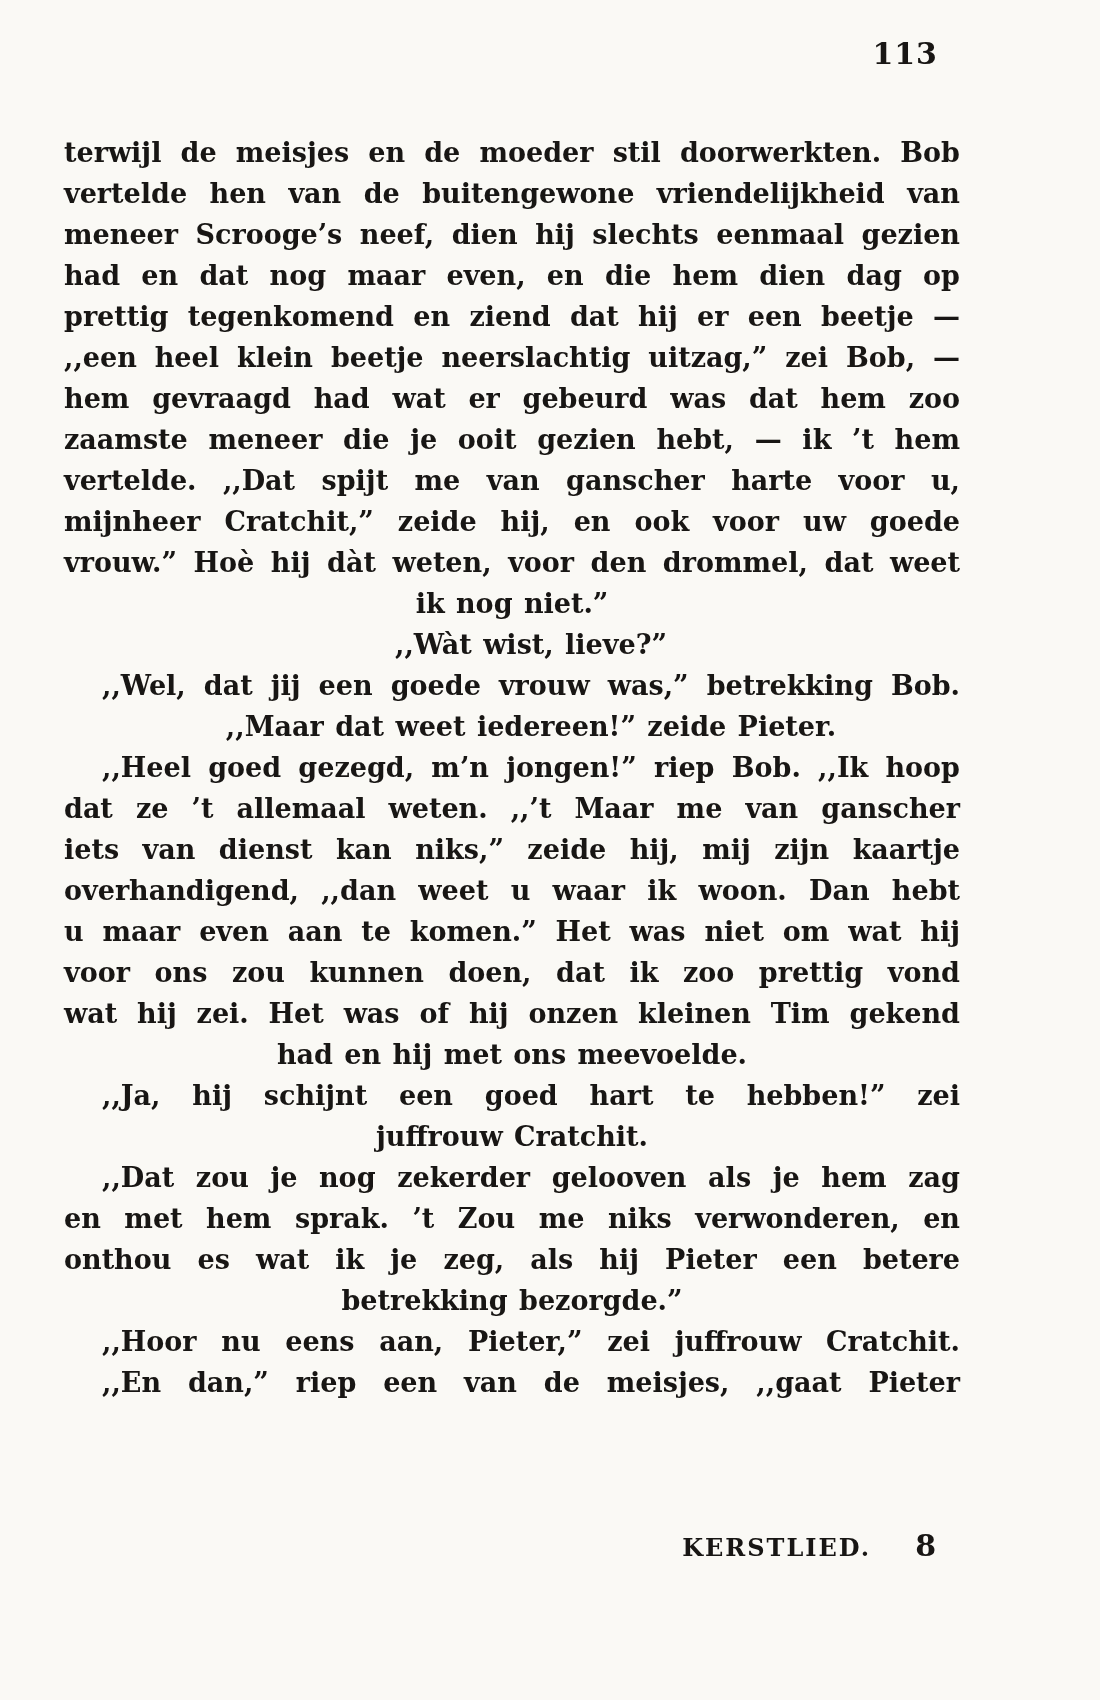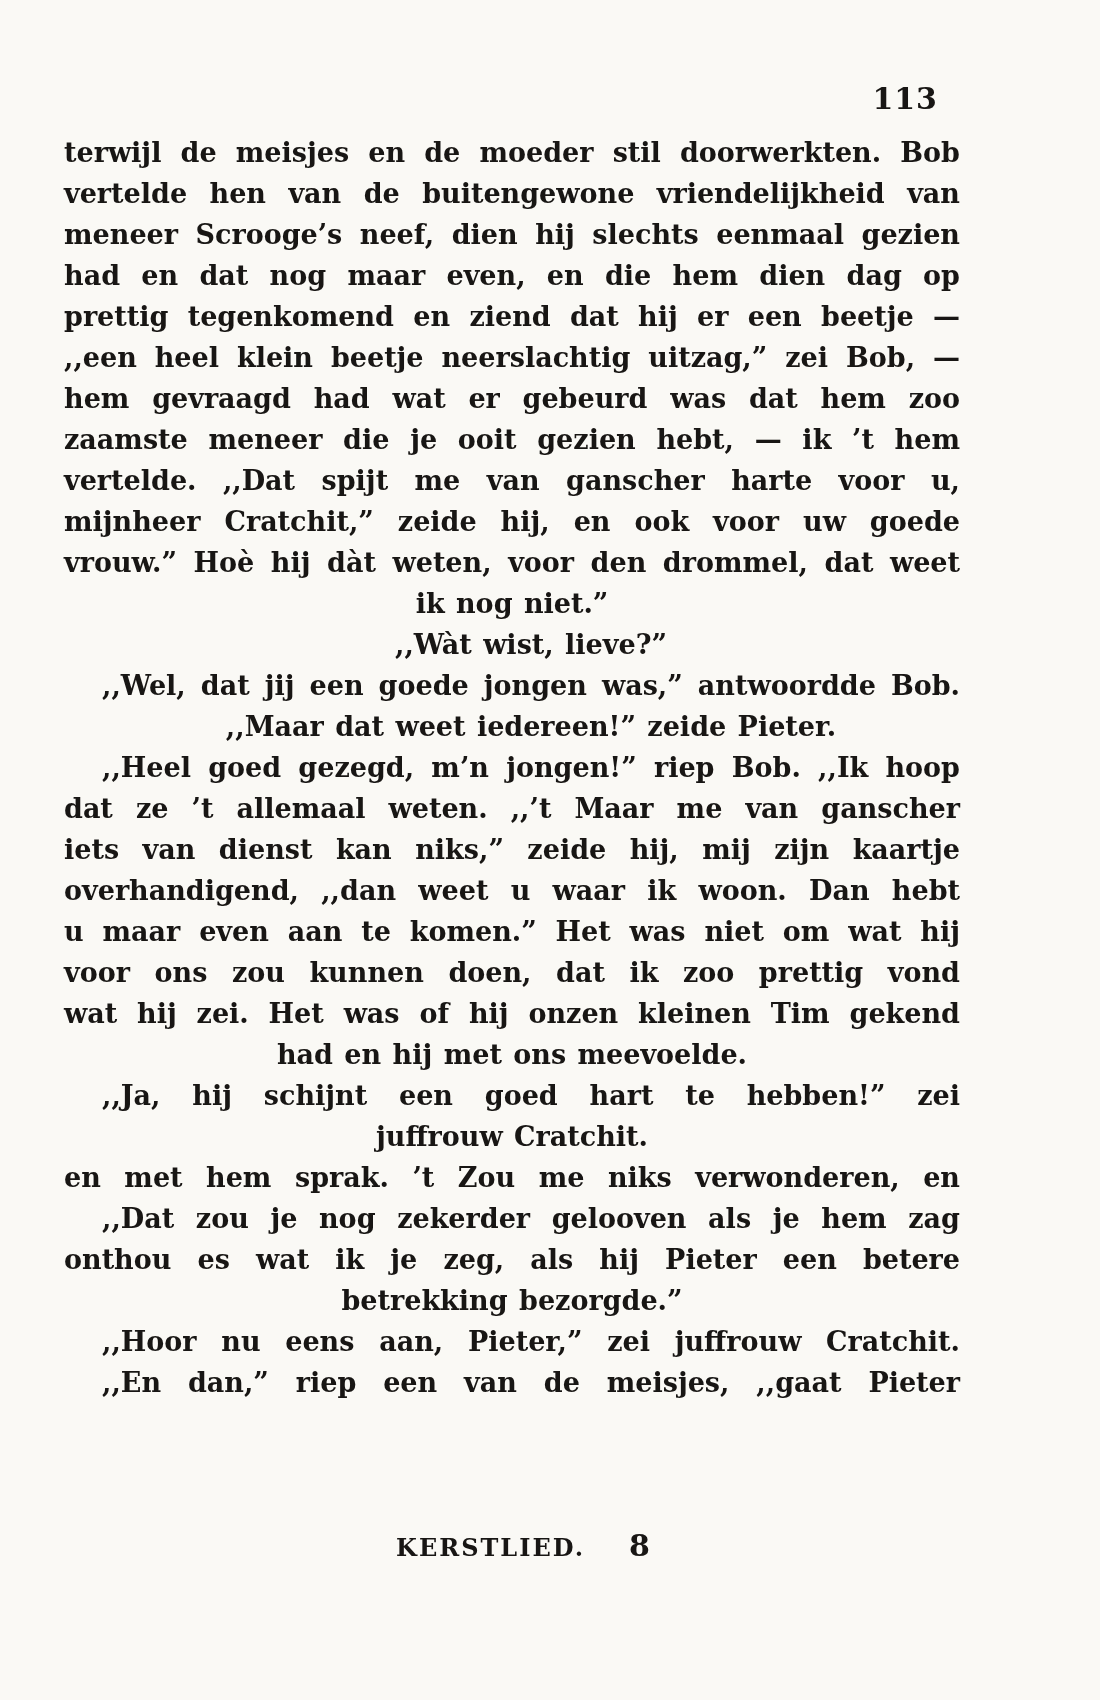--- a/index.html
+++ b/index.html
@@ -17,21 +17,20 @@
     font-family: "DejaVu Serif", "Liberation Serif", serif;
     font-weight: 700;
     overflow: hidden;
   }
   .page-number {
     position: absolute;
     top: 36px;
     right: 162px;
     font-size: 30px;
     letter-spacing: 1px;
-    margin-top: 45px;
   }
   .text-block {
     position: absolute;
     top: 132px;
     left: 64px;
     right: 140px;
   }
   .line {
     font-size: 27px;
     line-height: 41px;
@@ -45,21 +44,21 @@
   }
   .line.indent {
     text-indent: 38px;
   }
   .footer {
     position: absolute;
     left: 110px;
     right: 164px;
     top: 1528px;
     display: flex;
-    justify-content: center;
+    justify-content: flex-end;
     align-items: baseline;
     gap: 44px;
   }
   .footer-title {
     font-size: 24px;
     letter-spacing: 2px;
   }
   .footer-page {
     font-size: 30px;
   }
@@ -77,34 +76,34 @@
       <div class="line justify">had en dat nog maar even, en die hem dien dag op</div>
       <div class="line justify">prettig tegenkomend en ziend dat hij er een beetje —</div>
       <div class="line justify">,,een heel klein beetje neerslachtig uitzag,” zei Bob, —</div>
       <div class="line justify">hem gevraagd had wat er gebeurd was dat hem zoo</div>
       <div class="line justify">zaamste meneer die je ooit gezien hebt, — ik ’t hem</div>
       <div class="line justify">vertelde. ,,Dat spijt me van ganscher harte voor u,</div>
       <div class="line justify">mijnheer Cratchit,” zeide hij, en ook voor uw goede</div>
       <div class="line justify">vrouw.” Hoè hij dàt weten, voor den drommel, dat weet</div>
       <div class="line">ik nog niet.”</div>
       <div class="line indent">,,Wàt wist, lieve?”</div>
-      <div class="line indent justify">,,Wel, dat jij een goede jongen was,” antwoordde Bob.</div>
+      <div class="line indent justify">,,Wel, dat jij een goede vrouw was,” betrekking Bob.</div>
       <div class="line indent">,,Maar dat weet iedereen!” zeide Pieter.</div>
       <div class="line indent justify">,,Heel goed gezegd, m’n jongen!” riep Bob. ,,Ik hoop</div>
       <div class="line justify">dat ze ’t allemaal weten. ,,’t Maar me van ganscher</div>
       <div class="line justify">iets van dienst kan niks,” zeide hij, mij zijn kaartje</div>
       <div class="line justify">overhandigend, ,,dan weet u waar ik woon. Dan hebt</div>
       <div class="line justify">u maar even aan te komen.” Het was niet om wat hij</div>
       <div class="line justify">voor ons zou kunnen doen, dat ik zoo prettig vond</div>
       <div class="line justify">wat hij zei. Het was of hij onzen kleinen Tim gekend</div>
       <div class="line">had en hij met ons meevoelde.</div>
       <div class="line indent justify">,,Ja, hij schijnt een goed hart te hebben!” zei</div>
       <div class="line">juffrouw Cratchit.</div>
+      <div class="line indent justify">,,Dat zou je nog zekerder gelooven als je hem zag</div>
       <div class="line justify">en met hem sprak. ’t Zou me niks verwonderen, en</div>
-      <div class="line indent justify">,,Dat zou je nog zekerder gelooven als je hem zag</div>
       <div class="line justify">onthou es wat ik je zeg, als hij Pieter een betere</div>
       <div class="line">betrekking bezorgde.”</div>
       <div class="line indent justify">,,Hoor nu eens aan, Pieter,” zei juffrouw Cratchit.</div>
       <div class="line indent justify">,,En dan,” riep een van de meisjes, ,,gaat Pieter</div>
     </div>
 
   <div class="footer">
     <span class="footer-title">KERSTLIED.</span>
     <span class="footer-page">8</span>
   </div>

